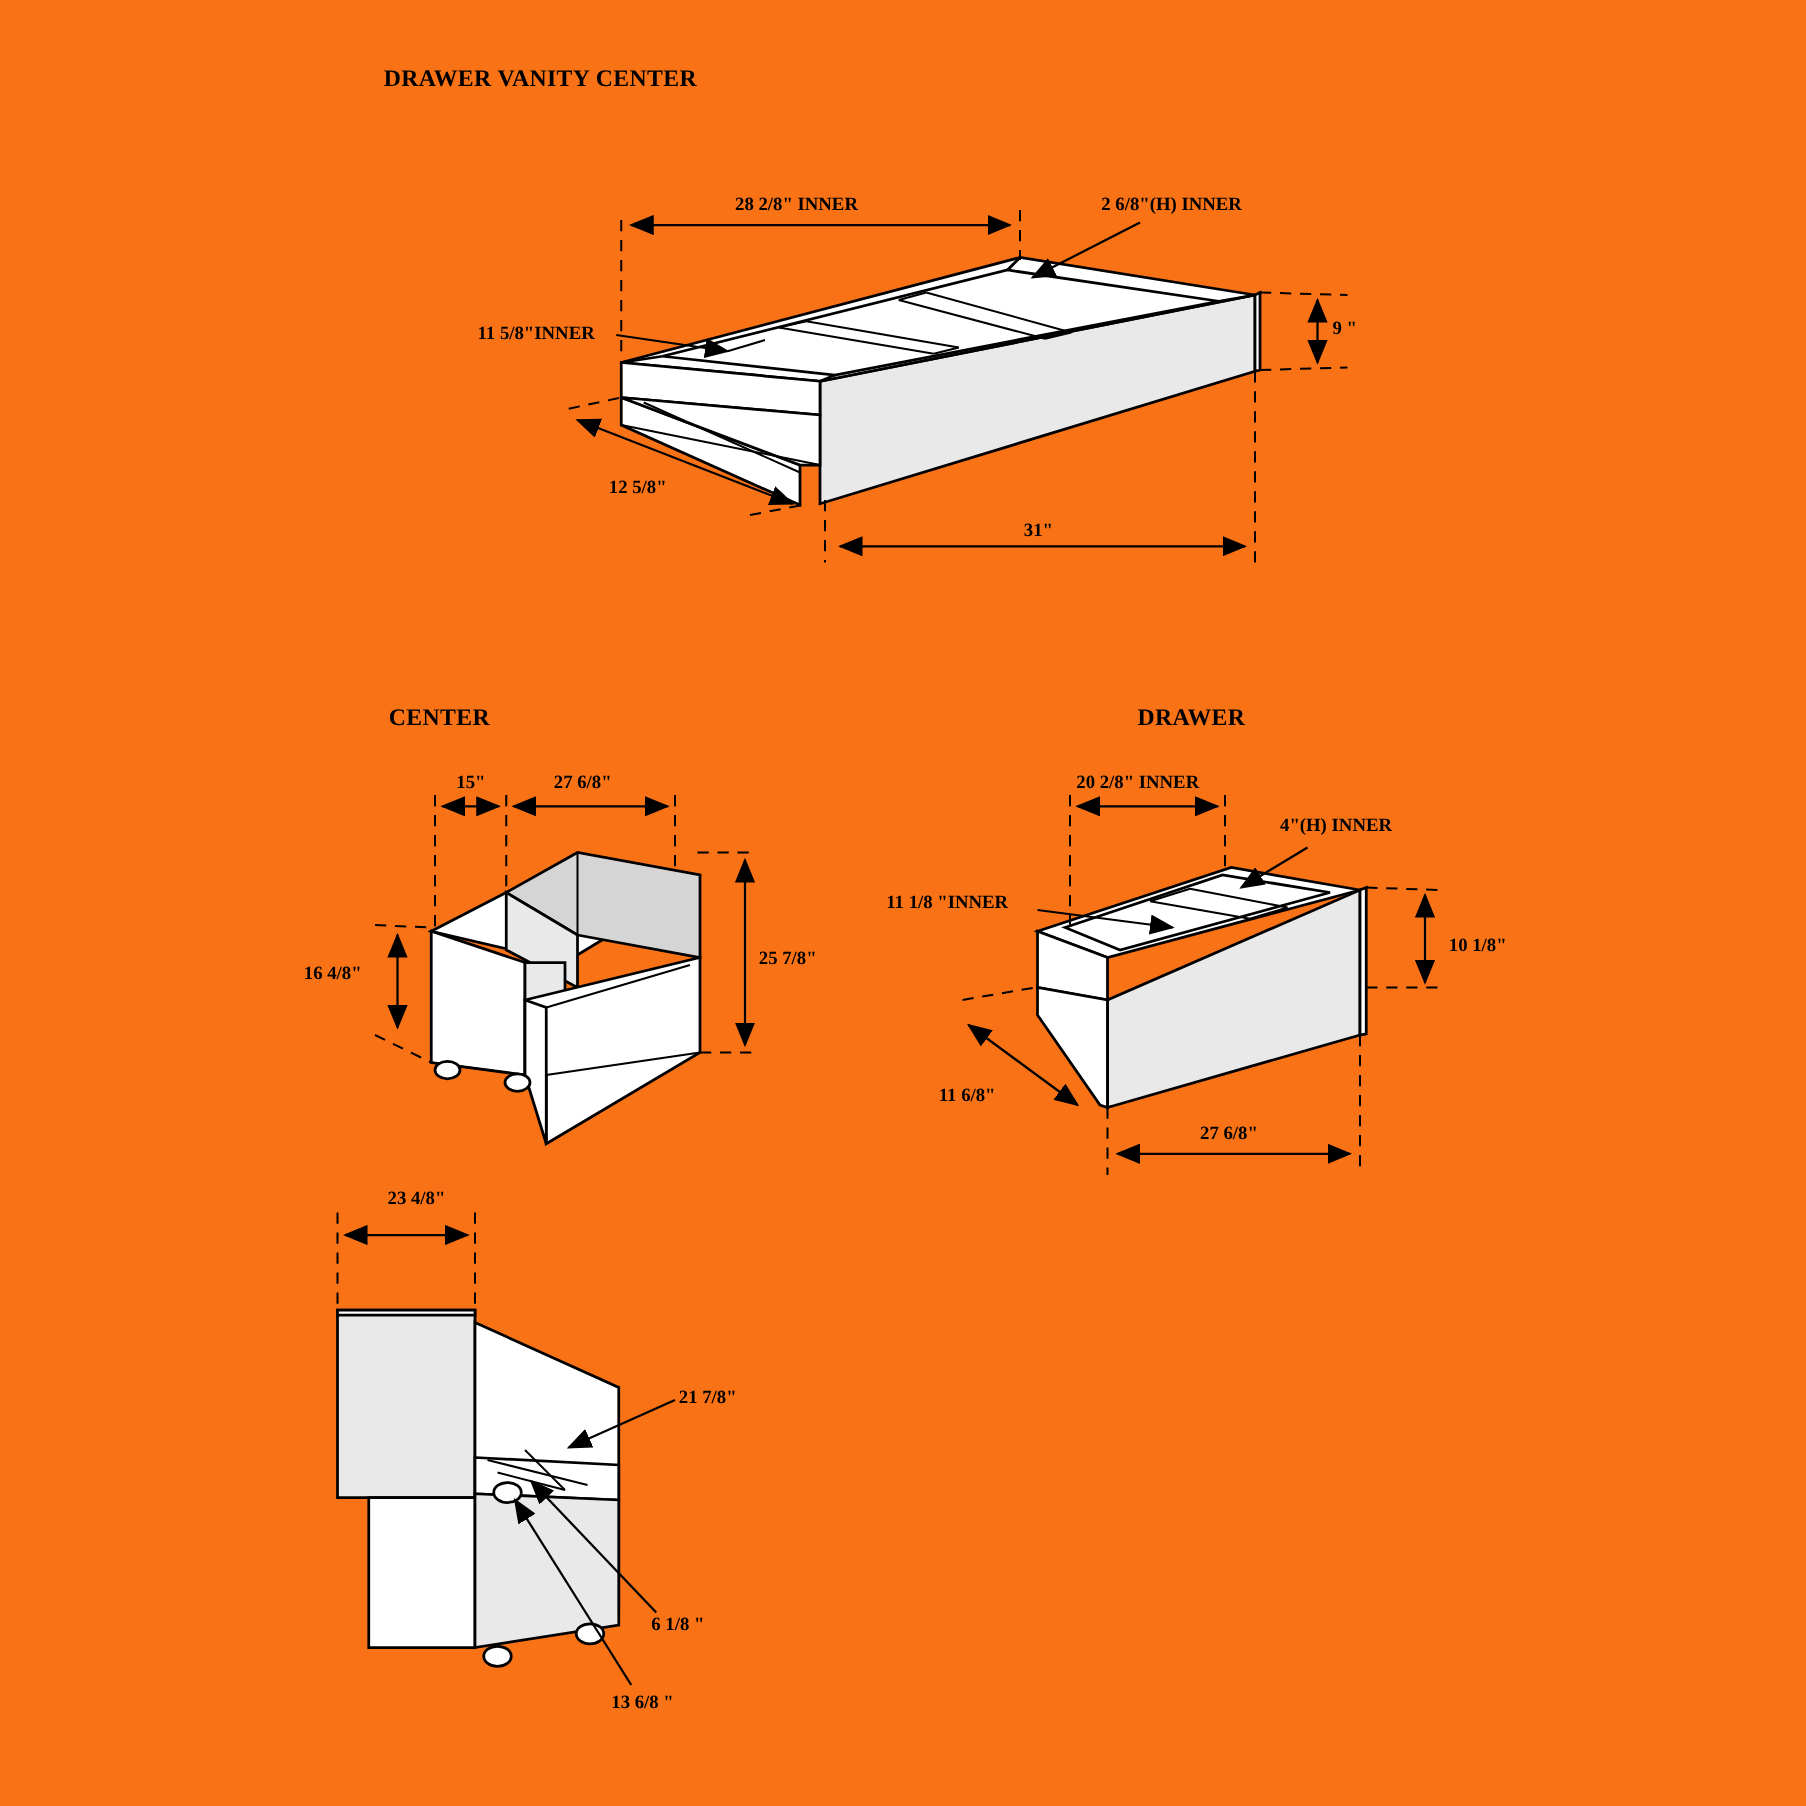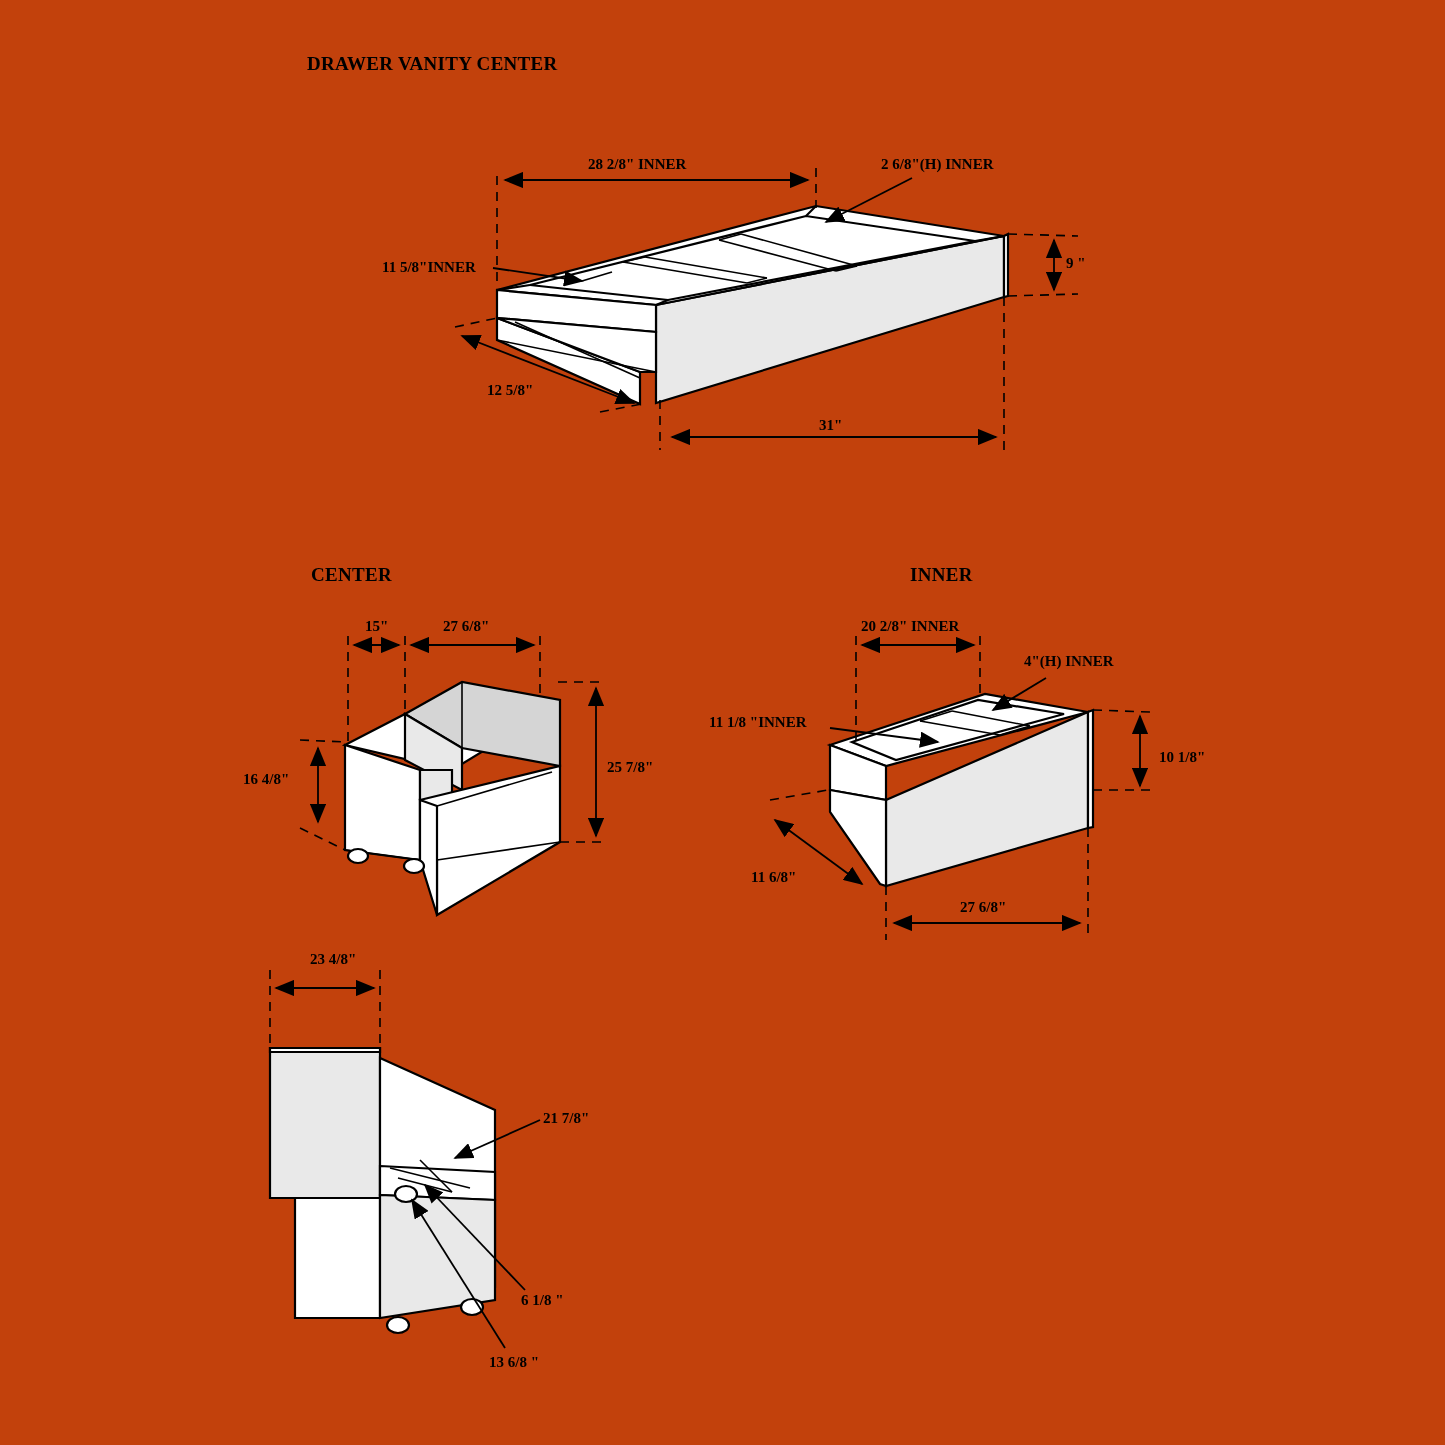--- a/index.html
+++ b/index.html
@@ -4,21 +4,21 @@
 <style>
   html, body {
     margin: 0;
     padding: 0;
     background: #ffffff;
   }
   #page {
     position: relative;
     width: 1445px;
     height: 1445px;
-    background: #c2410c;
+    background: #f97316;
     font-family: "Liberation Serif", serif;
     overflow: hidden;
   }
   .lbl {
     position: absolute;
     font-family: "Liberation Serif", serif;
     font-weight: bold;
     color: #000000;
     white-space: nowrap;
     line-height: 1;
@@ -36,21 +36,21 @@
 </style>
 </head>
 <body>
 
 <div id="page">
 
   <div class="lbl title-lbl" style="left:307px; top:54px;">DRAWER VANITY CENTER</div>
 
   <div class="lbl sect-lbl" style="left:311px; top:565px;">CENTER</div>
 
-  <div class="lbl sect-lbl" style="left:910px; top:565px;">INNER</div>
+  <div class="lbl sect-lbl" style="left:910px; top:565px;">DRAWER</div>
 
   <div class="lbl dim-lbl" style="left:588px; top:157px;">28 2/8" INNER</div>
   <div class="lbl dim-lbl" style="left:881px; top:157px;">2 6/8"(H) INNER</div>
   <div class="lbl dim-lbl" style="left:382px; top:260px;">11 5/8"INNER</div>
   <div class="lbl dim-lbl" style="left:1066px; top:256px;">9 "</div>
   <div class="lbl dim-lbl" style="left:487px; top:383px;">12 5/8"</div>
   <div class="lbl dim-lbl" style="left:819px; top:418px;">31"</div>
 
   <div class="lbl dim-lbl" style="left:365px; top:619px;">15"</div>
   <div class="lbl dim-lbl" style="left:443px; top:619px;">27 6/8"</div>

